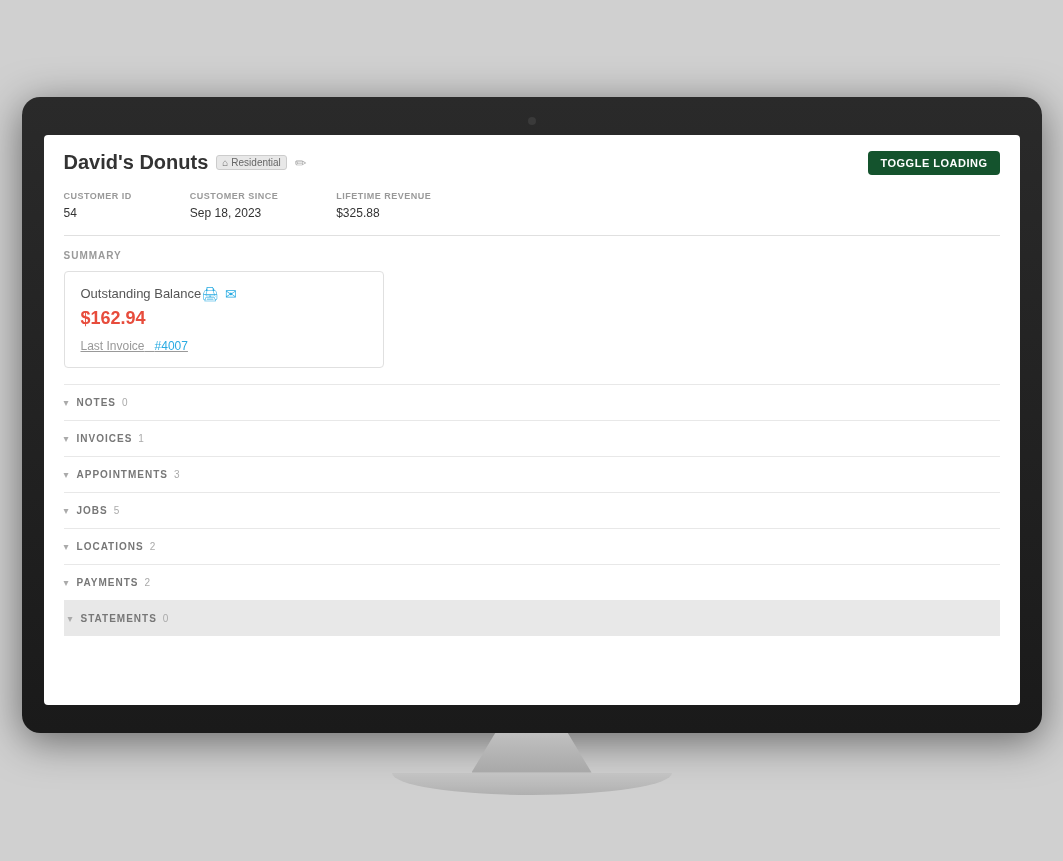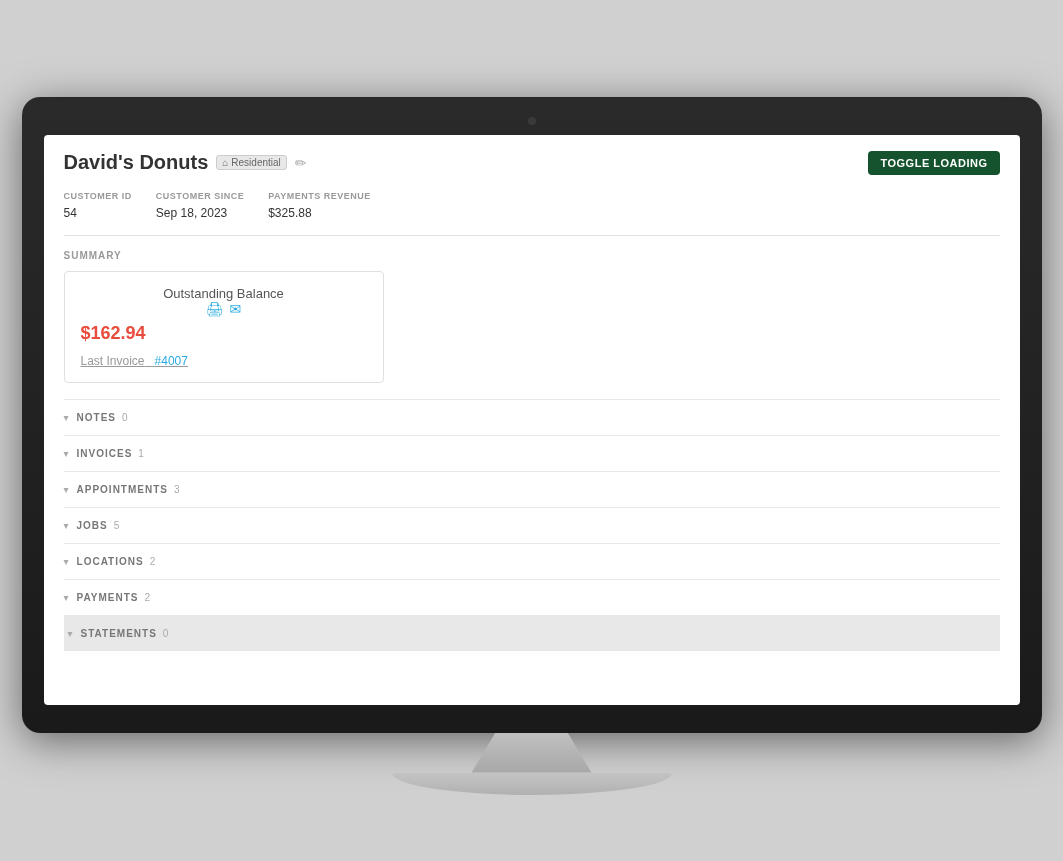--- a/index.html
+++ b/index.html
@@ -99,21 +99,21 @@
       padding: 6px 12px;
       font-size: 11px;
       cursor: pointer;
       font-weight: bold;
       letter-spacing: 0.5px;
     }
 
     
     .customer-info {
       display: flex;
-      gap: 24px;
+      gap: 58px;
       padding-bottom: 14px;
       border-bottom: 1px solid #e0e0e0;
       margin-bottom: 14px;
     }
 
     .info-block label {
       display: block;
       font-size: 9px;
       color: #999;
       font-weight: bold;
@@ -141,21 +141,20 @@
       padding: 14px 16px;
       margin-bottom: 16px;
       width: 320px;
     }
 
     .summary-card-header {
       display: flex;
       align-items: center;
       justify-content: flex-start;
       margin-bottom: 6px;
-      flex-direction: column;
     }
 
     .outstanding-title {
       font-size: 13px;
       color: #555;
       font-weight: normal;
     }
 
     .card-actions {
       display: flex;
@@ -297,21 +296,21 @@
         <div class="customer-info">
           <div class="info-block">
             <label>CUSTOMER ID</label>
             <span>54</span>
           </div>
           <div class="info-block">
             <label>CUSTOMER SINCE</label>
             <span>Sep 18, 2023</span>
           </div>
           <div class="info-block">
-            <label>PAYMENTS REVENUE</label>
+            <label>LIFETIME REVENUE</label>
             <span>$325.88</span>
           </div>
         </div>
 
         <div class="section-header">SUMMARY</div>
 
         <div class="summary-card">
           <div class="summary-card-header">
             <span class="outstanding-title">Outstanding Balance</span>
             <div class="card-actions">

